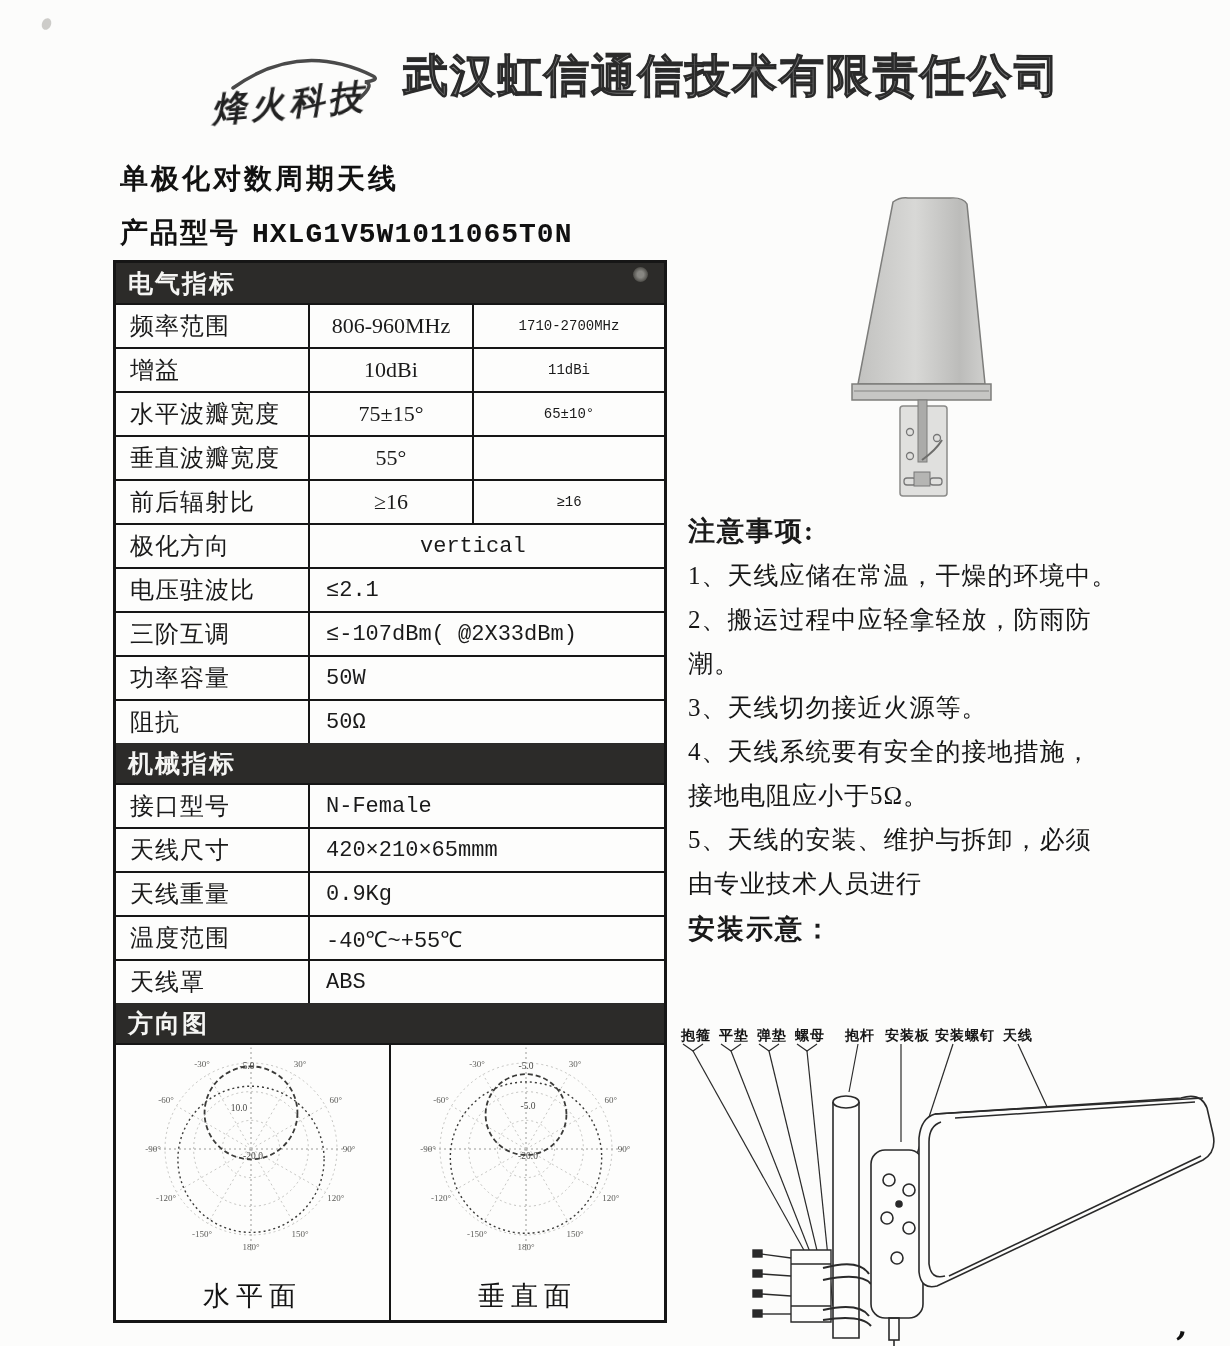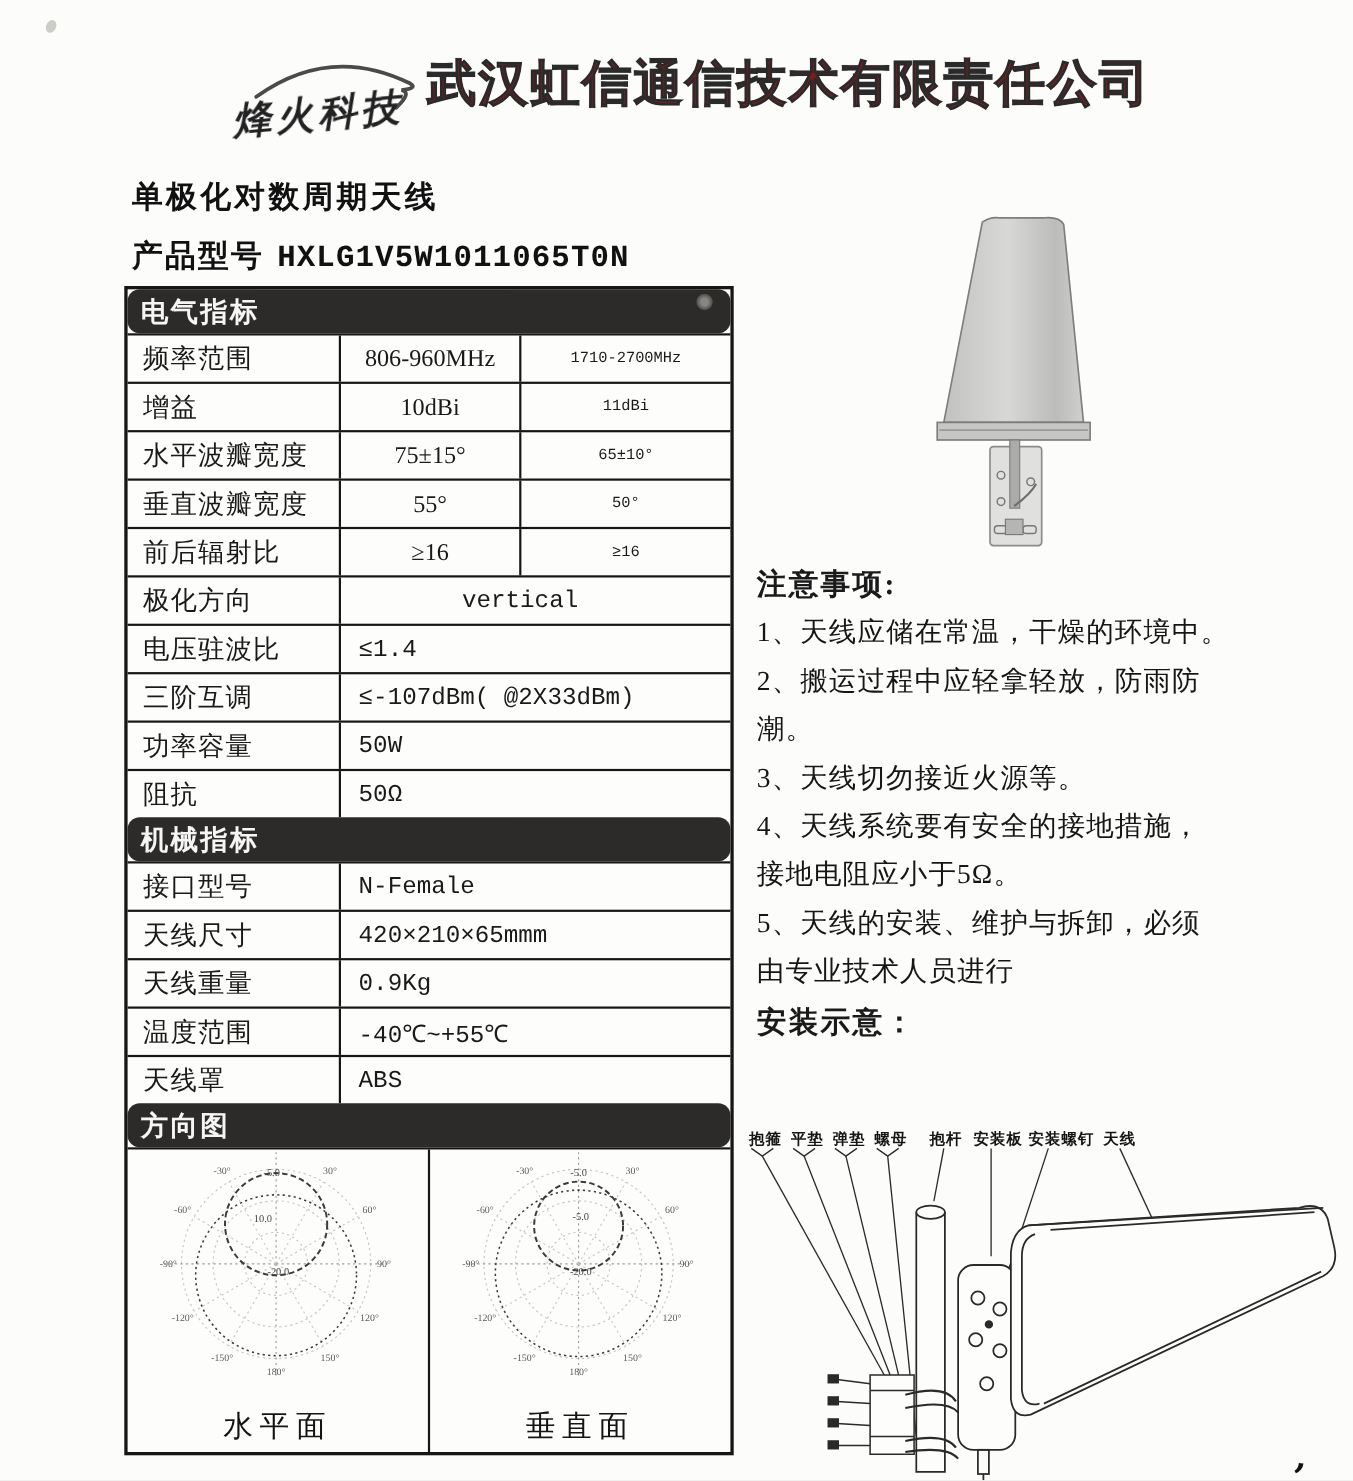--- a/index.html
+++ b/index.html
@@ -6,36 +6,36 @@
   #page{position:relative;width:1230px;height:1346px;background:#fcfcfb;margin:0 auto;
         font-family:"Liberation Serif","DejaVu Serif",serif;color:#1a1a1a;overflow:hidden;}
 
   
   #header{position:absolute;left:205px;top:28px;width:1000px;height:95px;}
   #logo{position:absolute;left:0;top:26px;width:185px;height:70px;}
   #logo-text{position:absolute;left:6px;top:26px;font-size:35px;font-weight:bold;font-style:italic;
              transform:rotate(-5deg);letter-spacing:4px;color:#222;
              font-family:"Liberation Serif",serif;filter:blur(.3px);}
   #logo-swoosh{position:absolute;left:0;top:0;}
-  #company{position:absolute;left:183px;top:18px;font-size:45px;font-weight:900;letter-spacing:2px;
-           color:#7f1d1d;text-shadow:0 0 1px #444;font-family:"Liberation Sans",sans-serif;
+  #company{position:absolute;left:198px;top:18px;font-size:45px;font-weight:900;letter-spacing:2px;
+           color:#737373;text-shadow:0 0 1px #444;font-family:"Liberation Sans",sans-serif;
            -webkit-text-stroke:1px #2a2a2a;}
 
   
   .doc-title{position:absolute;left:120px;font-weight:bold;font-size:28px;color:#111;margin-top:10px;}
   #title-product{top:150px;letter-spacing:3px;}
   #title-model{top:204px;letter-spacing:2px;}
   #title-model .model-val{font-family:"Liberation Mono","DejaVu Sans Mono",monospace;
         font-weight:bold;font-size:28px;letter-spacing:1px;margin-left:12px;}
 
   
   #spec-table{position:absolute;left:113px;top:260px;width:548px;border:3px solid #161616;background:#fdfdfc;box-sizing:content-box;}
   .band{height:40px;background:#2c2b29;color:#f5f5f3;display:flex;align-items:center;
         padding-left:12px;font-size:25px;font-weight:bold;letter-spacing:2px;position:relative;
-        font-family:"Liberation Sans",sans-serif;border-radius:11px;}
+        font-family:"Liberation Sans",sans-serif;}
   .band .scan-dot{position:absolute;right:16px;top:4px;width:15px;height:15px;border-radius:50%;
         background:radial-gradient(circle,#9e9d98 30%,#55544f 70%,transparent 75%);opacity:.8;}
   .srow{display:flex;height:42px;border-top:2px solid #161616;align-items:stretch;}
   .c-label{width:178px;border-right:2px solid #161616;display:flex;align-items:center;
            padding-left:14px;font-size:24px;letter-spacing:1px;}
   .c-v1{width:162px;border-right:2px solid #161616;display:flex;align-items:center;justify-content:center;
         font-family:Liberation Serif, serif;font-size:22px;}
   .c-v2{flex:1;display:flex;align-items:center;justify-content:center;
         font-family:"Liberation Mono","DejaVu Sans Mono",monospace;font-size:14px;}
   .srow.span .c-vs{flex:1;display:flex;align-items:center;padding-left:16px;
@@ -110,34 +110,33 @@
       <div class="c-v2">11dBi</div>
     </div>
     <div class="srow">
       <div class="c-label">水平波瓣宽度</div>
       <div class="c-v1">75±15°</div>
       <div class="c-v2">65±10°</div>
     </div>
     <div class="srow">
       <div class="c-label">垂直波瓣宽度</div>
       <div class="c-v1">55°</div>
-      <div class="c-v2">50°</div>
     </div>
     <div class="srow">
       <div class="c-label">前后辐射比</div>
       <div class="c-v1">≥16</div>
       <div class="c-v2">≥16</div>
     </div>
     <div class="srow span indent">
       <div class="c-label">极化方向</div>
       <div class="c-vs">vertical</div>
     </div>
     <div class="srow span">
       <div class="c-label">电压驻波比</div>
-      <div class="c-vs">≤1.4</div>
+      <div class="c-vs">≤2.1</div>
     </div>
     <div class="srow span">
       <div class="c-label">三阶互调</div>
       <div class="c-vs">≤-107dBm( @2X33dBm)</div>
     </div>
     <div class="srow span">
       <div class="c-label">功率容量</div>
       <div class="c-vs">50W</div>
     </div>
     <div class="srow span">

